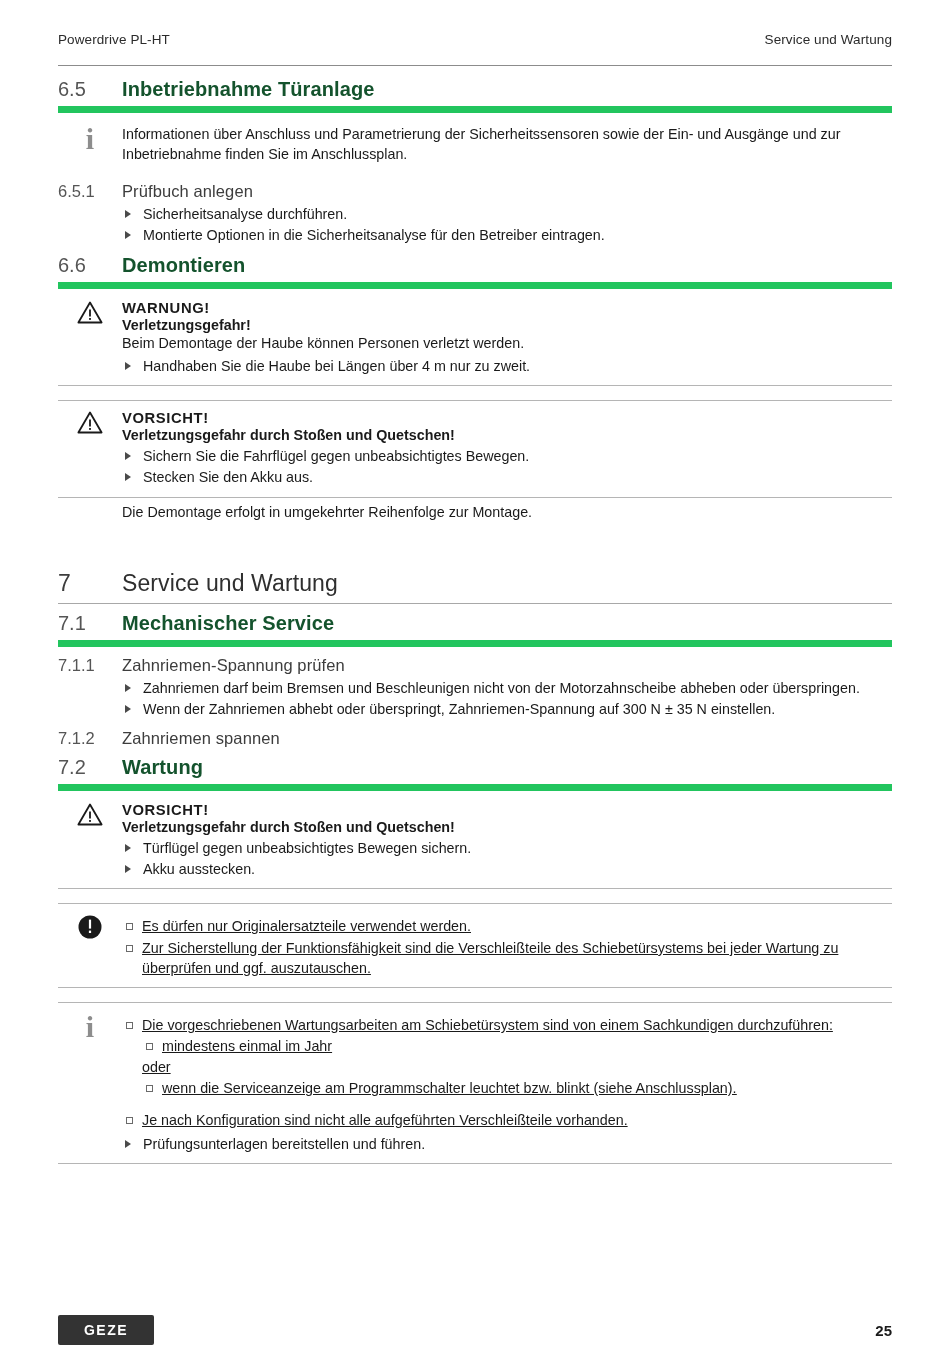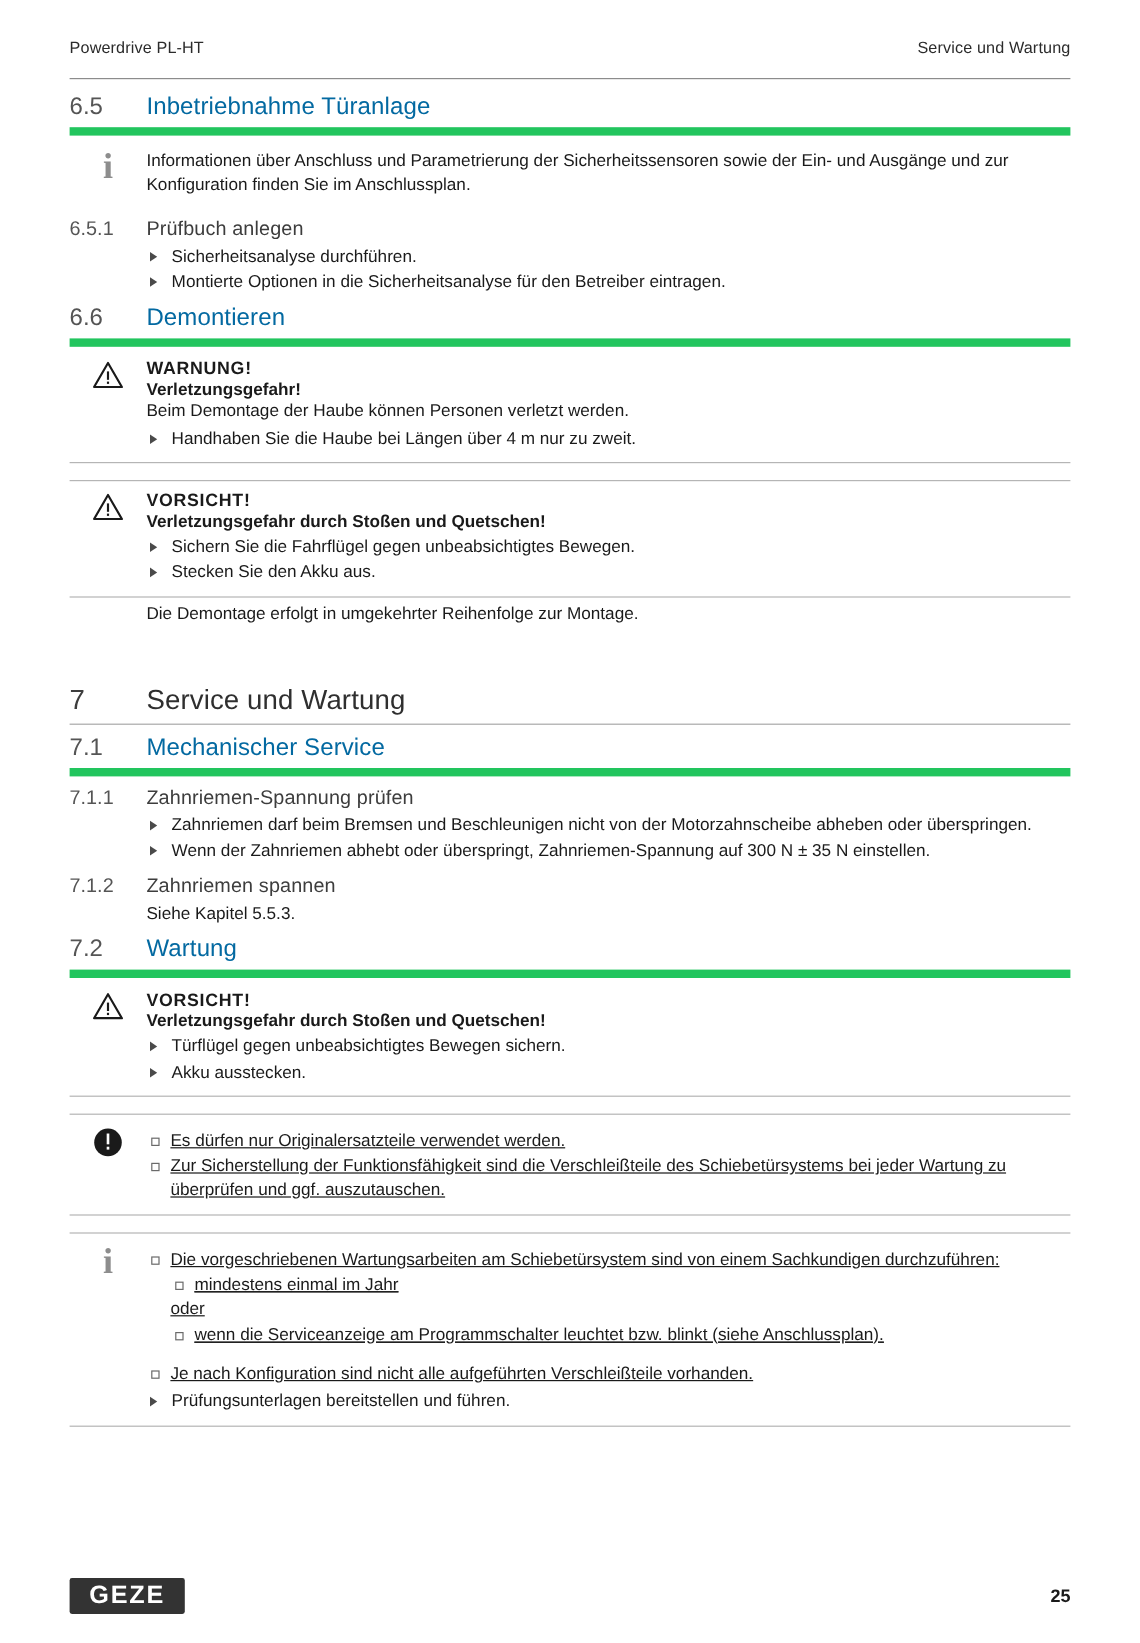--- a/index.html
+++ b/index.html
@@ -54,22 +54,22 @@
   }
   .h2-num {
     width: 64px;
     flex: none;
     font-size: 20px;
     color: #555;
     font-weight: normal;
   }
   .h2-text {
     font-size: 20px;
-    color: #0369a1;
-    font-weight: normal;
+    color: #14532d;
+    font-weight: bold;
     letter-spacing: 0.1px;
   }
 
   .h1-row {
     display: flex;
     align-items: baseline;
     border-bottom: 1px solid #a8a8a8;
     padding-bottom: 6px;
     margin-top: 14px;
   }
@@ -224,21 +224,21 @@
     background: #333333;
     border-radius: 2px;
     display: flex;
     align-items: center;
     justify-content: center;
   }
   .logo-text {
     color: #ffffff;
     font-family: "Liberation Sans", sans-serif;
     font-weight: bold;
-    font-size: 21px;
+    font-size: 14px;
     letter-spacing: 1.5px;
   }
   .page-num {
     font-size: 15px;
     font-weight: bold;
     color: #1a1a1a;
     margin-left: 28px;
   }
 </style>
 </head>
@@ -257,21 +257,21 @@
       <span class="h2-num">6.5</span>
       <span class="h2-text">Inbetriebnahme Türanlage</span>
     </div>
 
     <div class="note" style="border-bottom:none;">
       <div class="note-inner">
         <div class="note-icon">
           <span class="icon-info">i</span>
         </div>
         <div class="note-body">
-          <p class="note-text">Informationen über Anschluss und Parametrierung der Sicherheitssensoren sowie der Ein- und Ausgänge und zur Konfiguration finden Sie im Anschlussplan.</p>
+          <p class="note-text">Informationen über Anschluss und Parametrierung der Sicherheitssensoren sowie der Ein- und Ausgänge und zur Inbetriebnahme finden Sie im Anschlussplan.</p>
         </div>
       </div>
     </div>
 
     <div class="h3-row">
       <span class="h3-num">6.5.1</span>
       <span class="h3-text">Prüfbuch anlegen</span>
     </div>
     <div class="body-indent">
       <ul class="triangle-list">
@@ -354,23 +354,20 @@
     <div class="body-indent">
       <ul class="triangle-list">
         <li>Zahnriemen darf beim Bremsen und Beschleunigen nicht von der Motorzahnscheibe abheben oder überspringen.</li>
         <li>Wenn der Zahnriemen abhebt oder überspringt, Zahnriemen-Spannung auf 300 N ± 35 N einstellen.</li>
       </ul>
     </div>
 
     <div class="h3-row">
       <span class="h3-num">7.1.2</span>
       <span class="h3-text">Zahnriemen spannen</span>
-    </div>
-    <div class="body-indent">
-      <p class="para">Siehe Kapitel 5.5.3.</p>
     </div>
 
     <div class="h2-row">
       <span class="h2-num">7.2</span>
       <span class="h2-text">Wartung</span>
     </div>
 
     <div class="note">
       <div class="note-inner">
         <div class="note-icon">

